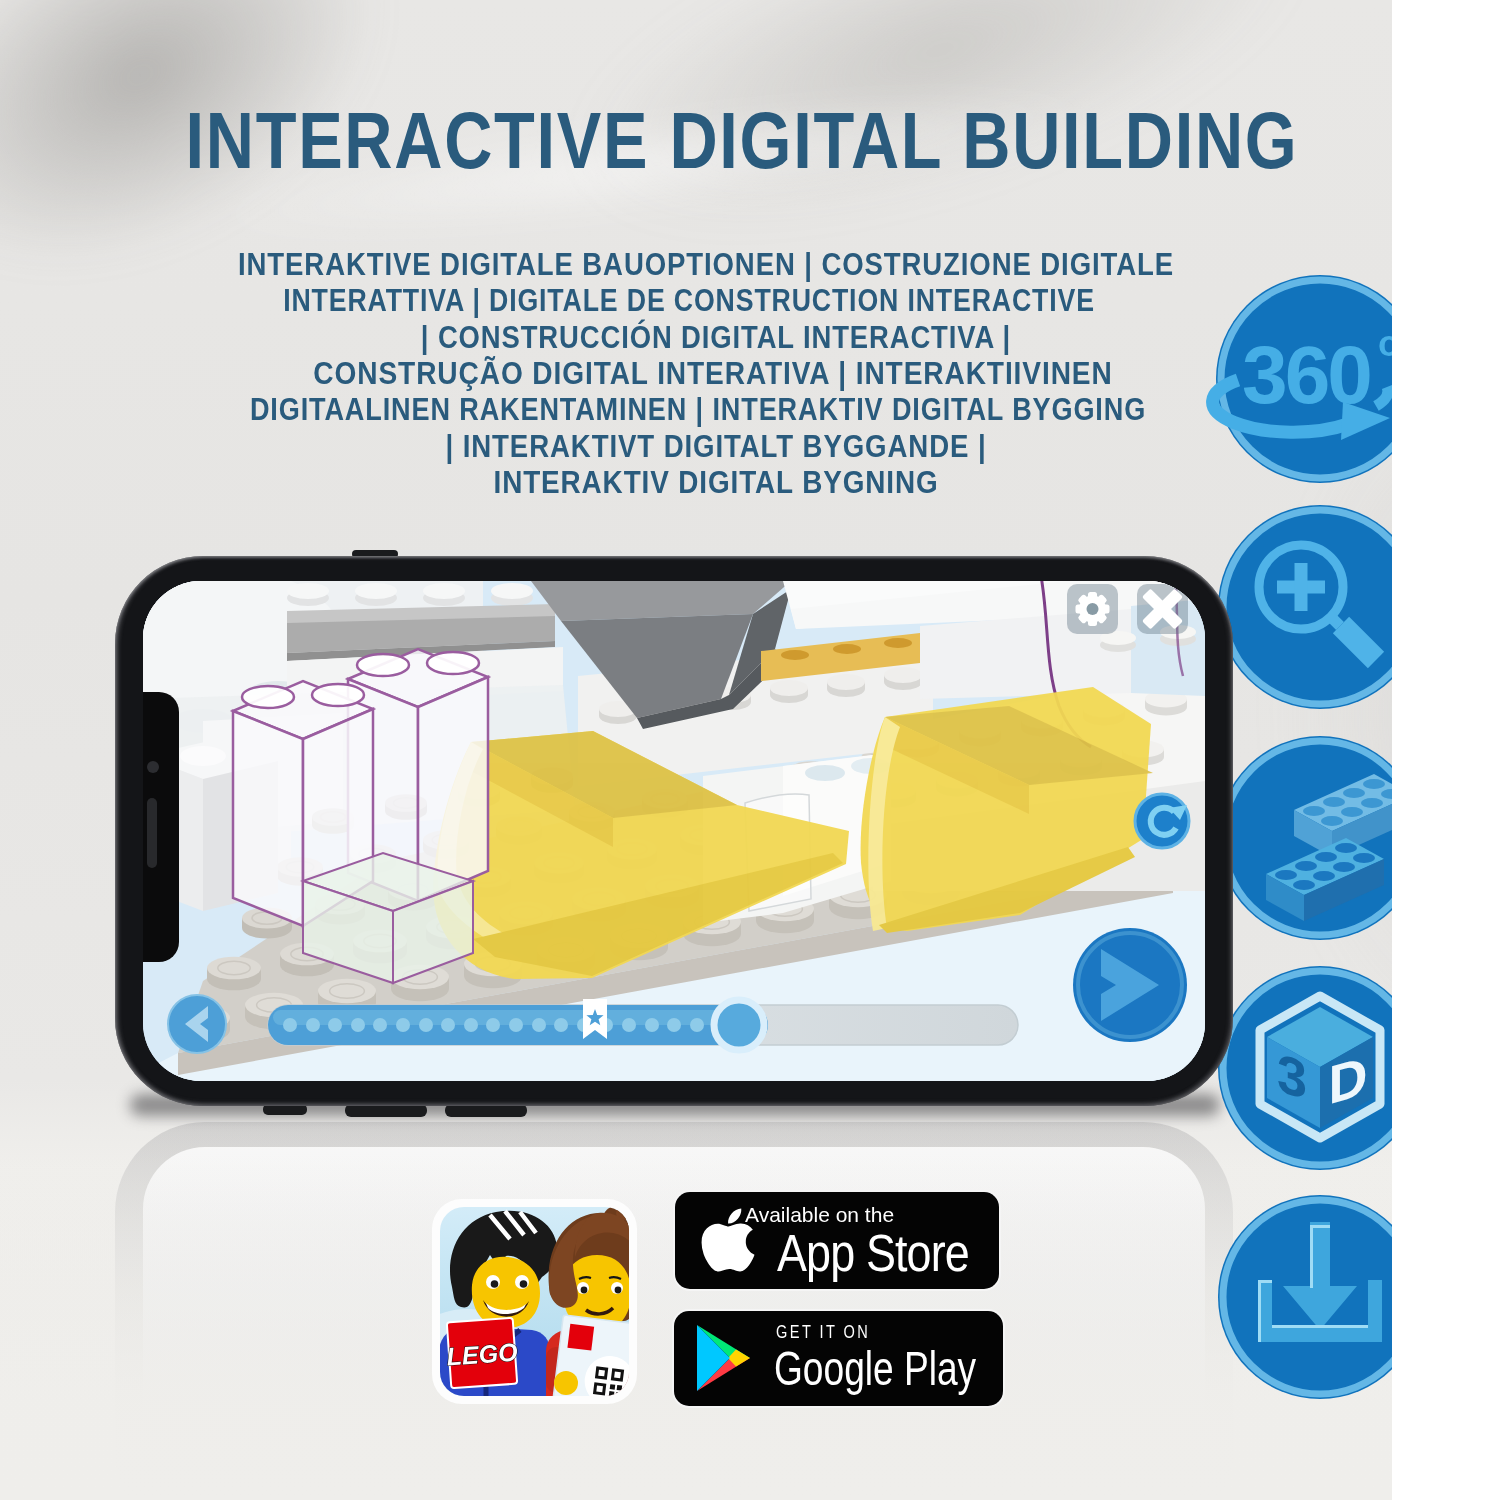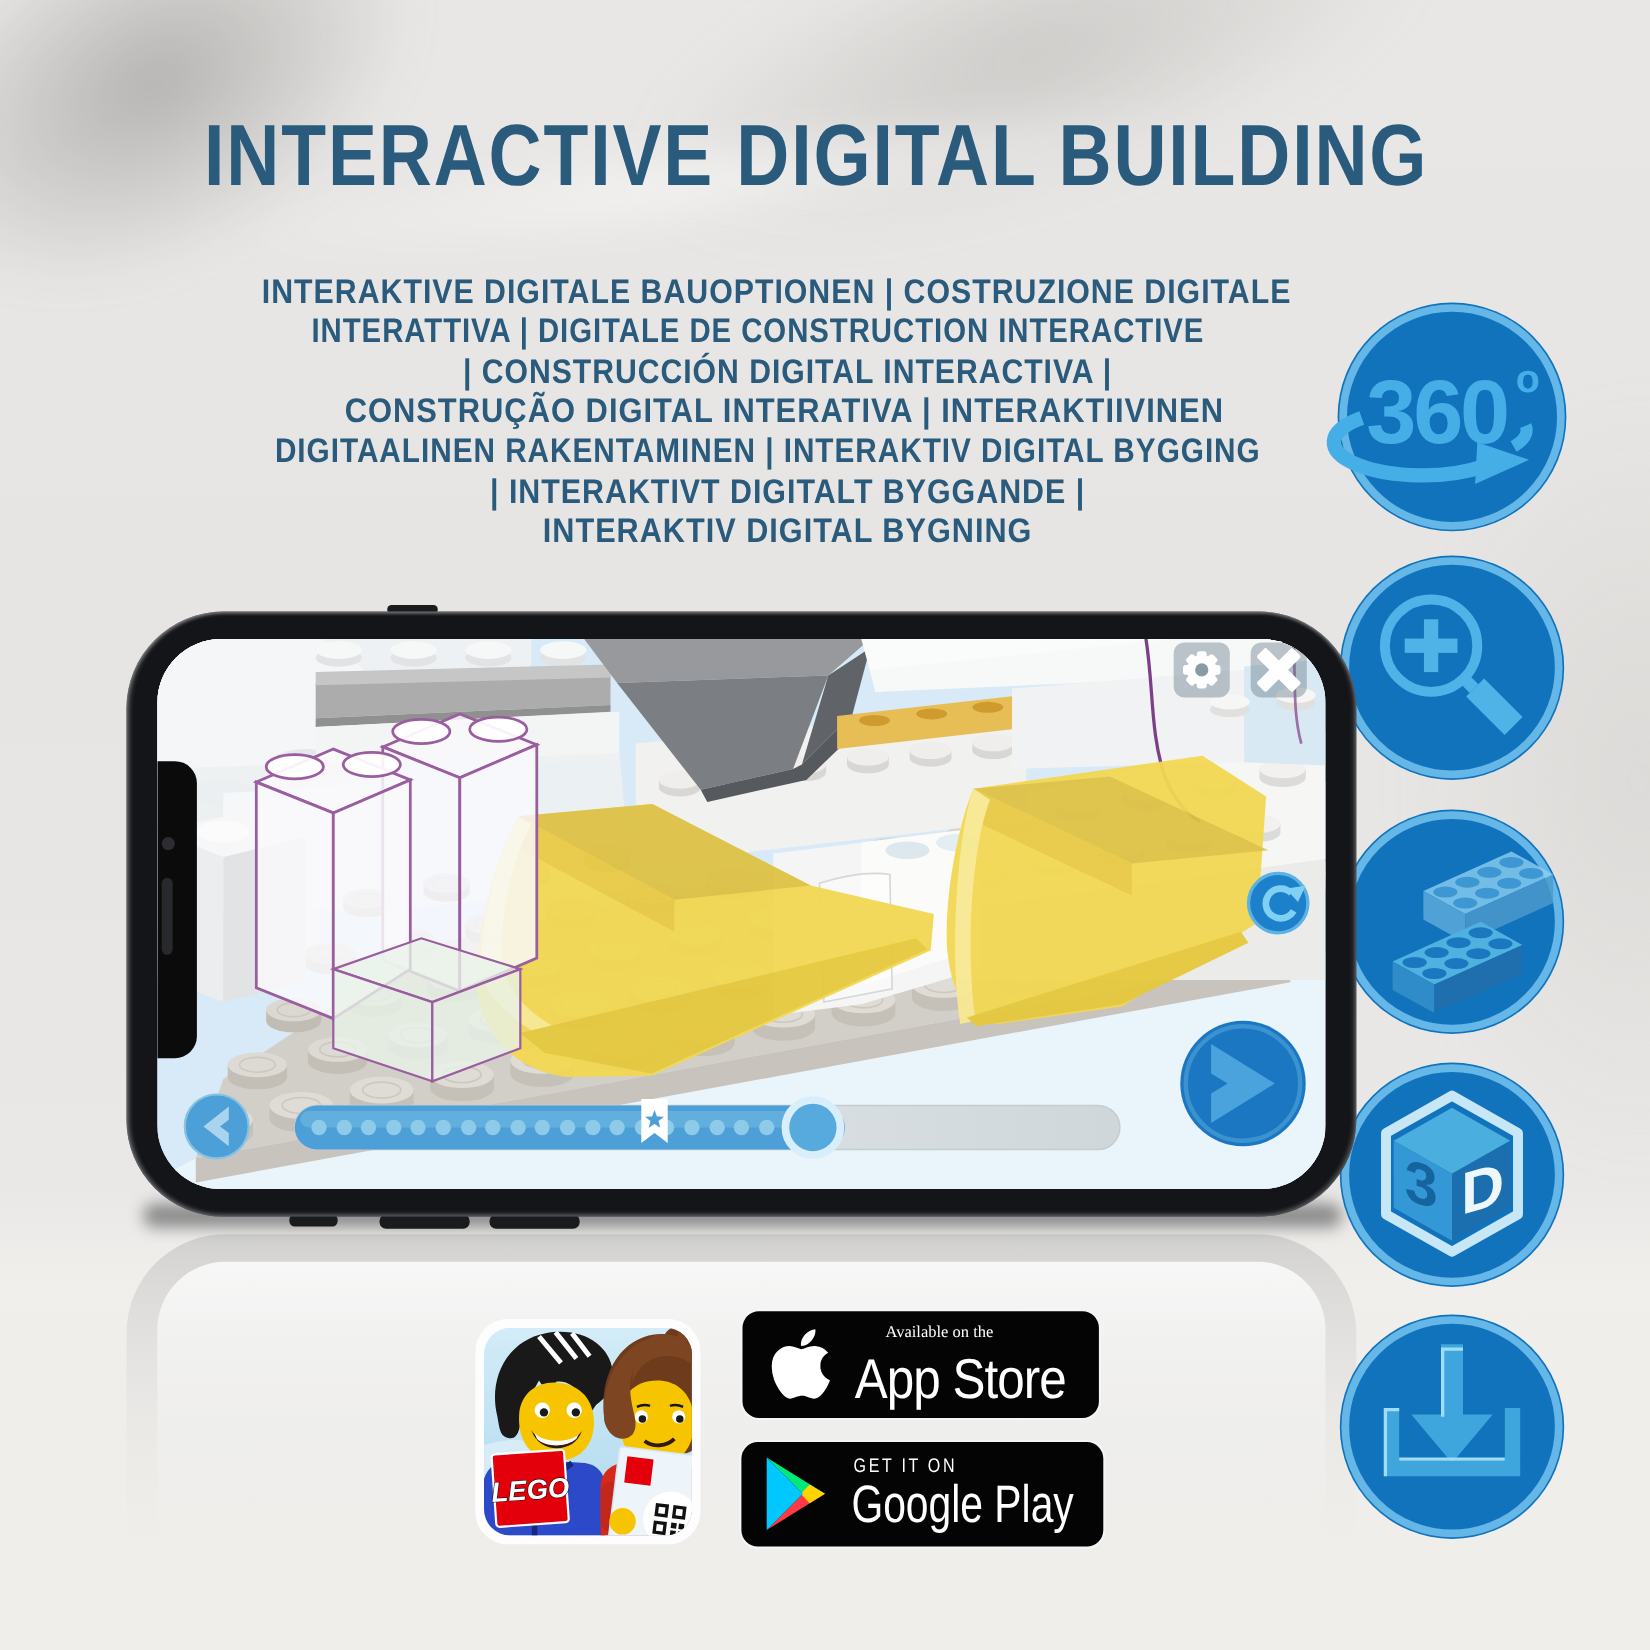--- a/index.html
+++ b/index.html
@@ -1,15 +1,15 @@
 <!DOCTYPE html>
 <html><head><meta charset="utf-8">
 <style>
 html,body{margin:0;padding:0;}
-.page{position:relative;width:1500px;height:1500px;overflow:hidden;
+.page{position:relative;width:1392px;height:1500px;overflow:hidden;
   background:linear-gradient(180deg,#e8e7e5 0%,#e6e5e3 40%,#e9e8e6 72%,#f0efec 78%,#efeeeb 100%);
   font-family:"Liberation Sans",sans-serif;}
 .abs{position:absolute;}
 .ttl{color:#2a5b7d;font-weight:bold;white-space:nowrap;}
 </style></head>
 <body>
 <div class="page">
 
 <div class="abs" style="left:-120px;top:-90px;width:520px;height:330px;background:radial-gradient(ellipse at center,rgba(140,138,135,0.55),rgba(140,138,135,0) 70%);filter:blur(18px);transform:rotate(-28deg);"></div>
 
@@ -904,21 +904,21 @@
 
   </g>
 </svg>
 
 <div class="abs" style="left:675px;top:1192px;width:324px;height:97px;border-radius:15px;background:#040404;box-shadow:0 0 0 2px #f5f5f5;"></div>
 
 <svg class="abs" style="left:699px;top:1204px;" width="58" height="72" viewBox="0 0 384 512">
   <path fill="#fff" d="M318.7 268.7c-.2-36.7 16.4-64.4 50-84.8-18.8-26.9-47.2-41.7-84.7-44.6-35.5-2.7-74.3 20.7-88.5 20.7-15 0-49.4-19.7-76.4-19.7C63.3 141.2 4 184.8 4 273.5q0 39.3 14.4 81.2c12.8 36.7 59 126.7 107.2 125.2 25.2-.6 43-17.9 75.8-17.9 31.8 0 48.3 17.9 76.4 17.9 48.6-.7 90.4-82.5 102.6-119.3-65.2-30.7-61.7-90-61.7-91.9zm-56.6-164.2c27.3-32.4 24.8-61.9 24-72.5-24.1 1.4-52 16.4-67.9 34.9-17.5 19.8-27.8 44.3-25.6 71.9 26.1 2 49.9-11.4 69.5-34.3z"></path>
 </svg>
 
-<div class="abs" id="as1" style="left:805px;top:1203px;font-size:15px;color:#fff;white-space:nowrap;font-family:Liberation Serif, serif;">Available on the</div>
+<div class="abs" id="as1" style="left:745px;top:1203px;font-size:21px;color:#fff;white-space:nowrap;">Available on the</div>
 
 <div class="abs" id="as2" style="left:777px;top:1224px;font-size:51px;color:#fff;white-space:nowrap;letter-spacing:-1px;transform:scaleX(0.881);transform-origin:0 0;">App Store</div>
 
 <div class="abs" style="left:674px;top:1311px;width:329px;height:95px;border-radius:15px;background:#040404;box-shadow:0 0 0 2px #f5f5f5;"></div>
 
 <svg class="abs" style="left:692px;top:1322px;" width="66" height="72" viewBox="0 0 66 72">
   <polygon points="5,3 58,36 38,36" fill="#00e877"></polygon>
   <polygon points="5,69 58,36 38,36" fill="#ff3a44"></polygon>
   <polygon points="44,27.5 58,36 44,44.5 36,36" fill="#ffd400"></polygon>
   <polygon points="5,3 5,69 38,36" fill="#00c8ff"></polygon>

